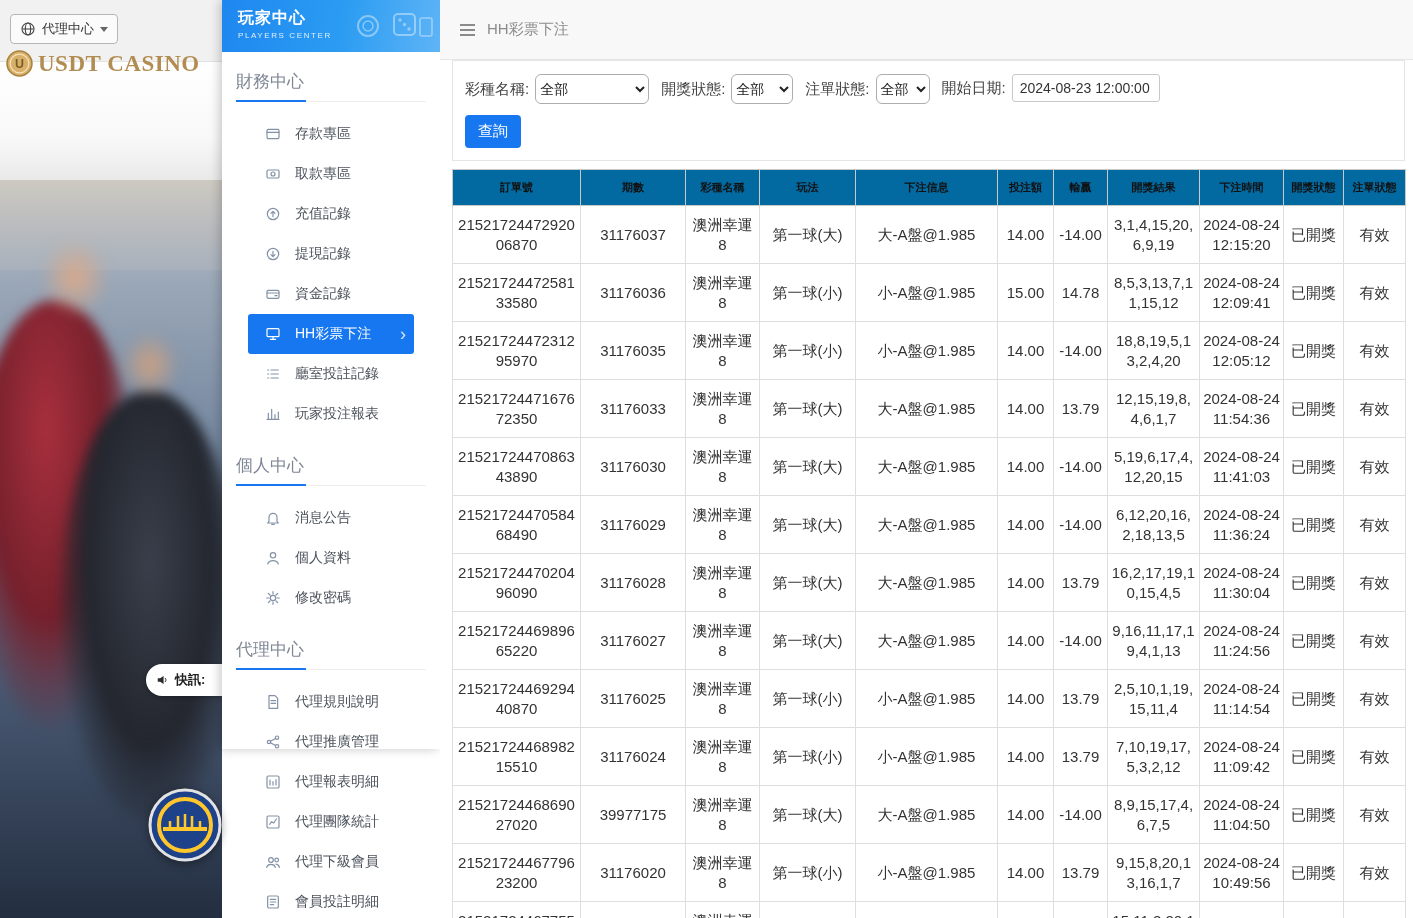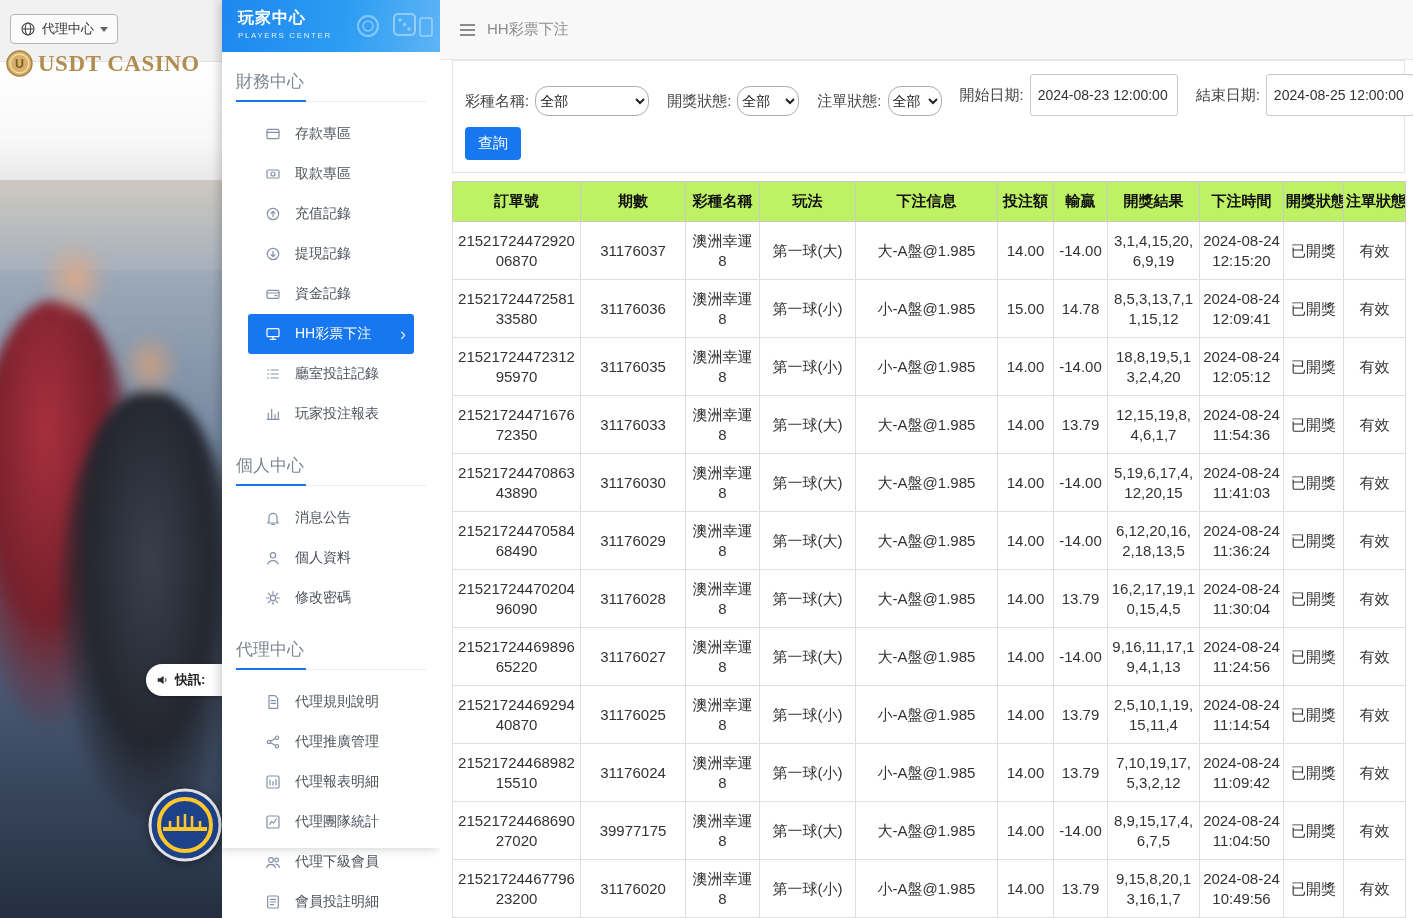--- a/index.html
+++ b/index.html
@@ -27,21 +27,21 @@
   .blob.dark1 { left:60px; top:210px; width:180px; height:430px; background:radial-gradient(ellipse at 50% 40%, #3a3f4b 0%, #23262e 50%, transparent 78%); }
   .blob.skin1 { left:40px; top:58px; width:70px; height:80px; background:radial-gradient(ellipse at 50% 50%, #d8a98b 0%, transparent 70%); }
   .blob.skin2 { left:120px; top:150px; width:60px; height:70px; background:radial-gradient(ellipse at 50% 50%, #caa083 0%, transparent 70%); }
   .stands { position:absolute; top:0; left:0; width:222px; height:90px; background:linear-gradient(180deg,#cfc9bd,#aab2bd); opacity:.75; }
   .news-pill { position:absolute; left:146px; top:664px; height:32px; width:76px; background:#fff;
           border-radius:16px 0 0 16px; display:flex; align-items:center; gap:5px; padding-left:10px;
           box-shadow:0 1px 4px rgba(0,0,0,.3); font-size:13px; font-weight:700; color:#222; cursor:pointer; }
   .warriors { position:absolute; left:148px; top:788px; width:74px; height:74px; filter:drop-shadow(0 2px 4px rgba(0,0,0,.4)); }
 
   
-  .sidebar { position:absolute; left:222px; top:0; width:218px; height:848px; background:#fff;
+  .sidebar { position:absolute; left:222px; top:0; width:218px; height:749px; background:#fff;
           box-shadow:-2px 0 10px rgba(0,0,0,.22); }
   .sb-header { height:52px; background:linear-gradient(100deg,#1e87f0 0%,#2b9cf2 55%,#5fb4f6 100%);
           position:relative; padding:8px 0 0 16px; }
   .sb-title { color:#fff; font-size:16px; font-weight:700; letter-spacing:1px; }
   .sb-sub { color:#dff0ff; font-size:8px; letter-spacing:1.6px; margin-top:2px; }
   .hdr-deco { position:absolute; right:4px; top:6px; width:88px; height:40px; opacity:.4; }
   .section-head { margin:12px 14px 4px; border-bottom:1px solid #ededed; }
   .section-title { display:inline-block; font-size:17px; color:#7d8694; padding:6px 2px 7px 0;
           border-bottom:2px solid #1677f0; margin-bottom:-1px; }
   .menu { padding:8px 16px 2px; }
@@ -54,32 +54,32 @@
   .m-chev { margin-left:auto; font-size:18px; line-height:1; color:#d7e7ff; }
 
   
   .main { position:absolute; left:440px; top:0; width:973px; height:918px; background:#fff; }
   .topbar { height:60px; background:#f8f8f8; border-bottom:1px solid #e6e6e6; display:flex;
           align-items:center; padding-left:20px; gap:12px; color:#8b8b8b; font-size:15px; }
   .burger { display:flex; flex-direction:column; gap:3px; cursor:pointer; }
   .burger span { display:block; width:15px; height:2px; background:#8b8b8b; }
 
   .filter-panel { margin:0 8px 0 12px; border:1px solid #e5e5e5; padding:13px 12px 12px; }
-  .f-row { display:flex; align-items:flex-end; gap:6px; font-size:15px; color:#444; white-space:nowrap; }
+  .f-row { display:flex; align-items:flex-start; font-size:15px; color:#444; white-space:nowrap; }
   .f-group { display:flex; align-items:center; gap:6px; margin-right:12px; }
-  select { height:30px; border:1px solid #adadad; border-radius:13px; background:#fff; font-size:14px;
+  select { height:30px; border:1px solid #adadad; border-radius:6px; background:#fff; font-size:14px;
           color:#222; font-family:inherit; }
   .sel-lottery { width:114px; } .sel-draw { width:62px; } .sel-order { width:54px; }
-  .date-input { width:148px; height:42px; border:1px solid #c9c9c9; border-radius:3px; font-size:14px;
+  .date-input { width:148px; height:28px; border:1px solid #c9c9c9; border-radius:3px; font-size:14px;
           color:#333; padding:0 7px; font-family:inherit; }
   .btn-query { margin-top:11px; background:#1677f0; color:#fff; border:none; border-radius:4px;
           padding:7px 13px; font-size:15px; font-family:inherit; cursor:pointer; }
 
   .bet-table { margin:8px 8px 0 12px; border-collapse:collapse; table-layout:fixed; width:953px; }
-  .bet-table th { background:#bef264; border:1px solid #c9c9c9; padding:10px 2px; font-size:15px;
+  .bet-table th { background:#0369a1; border:1px solid #c9c9c9; padding:10px 2px; font-size:11px;
           color:#111; font-weight:700; white-space:nowrap; overflow:hidden; }
   .bet-table td { border:1px solid #dedede; padding:9px 3px; font-size:15px; color:#333;
           text-align:center; line-height:1.3; }
   .bet-table td.break { word-break:break-all; }
 </style>
 </head>
 <body>
 
 <div class="left-site">
   <div class="ls-top"></div>
@@ -338,24 +338,20 @@
       </div>
       <div class="f-group">
         <span>注單狀態:</span>
         <select class="sel-order">
           <option>全部</option>
         </select>
       </div>
       <div class="f-group">
         <span>開始日期:</span>
         <input class="date-input" type="text" value="2024-08-23 12:00:00" style="">
-      </div>
-      <div class="f-group" style="margin-right:0;">
-        <span>結束日期:</span>
-        <input class="date-input" type="text" value="2024-08-25 12:00:00" style="">
       </div>
     </div>
     <button class="btn-query">查詢</button>
   </div>
 
   <table class="bet-table">
     <colgroup>
       <col style="width:128px">
         <col style="width:105px">
         <col style="width:74px">

